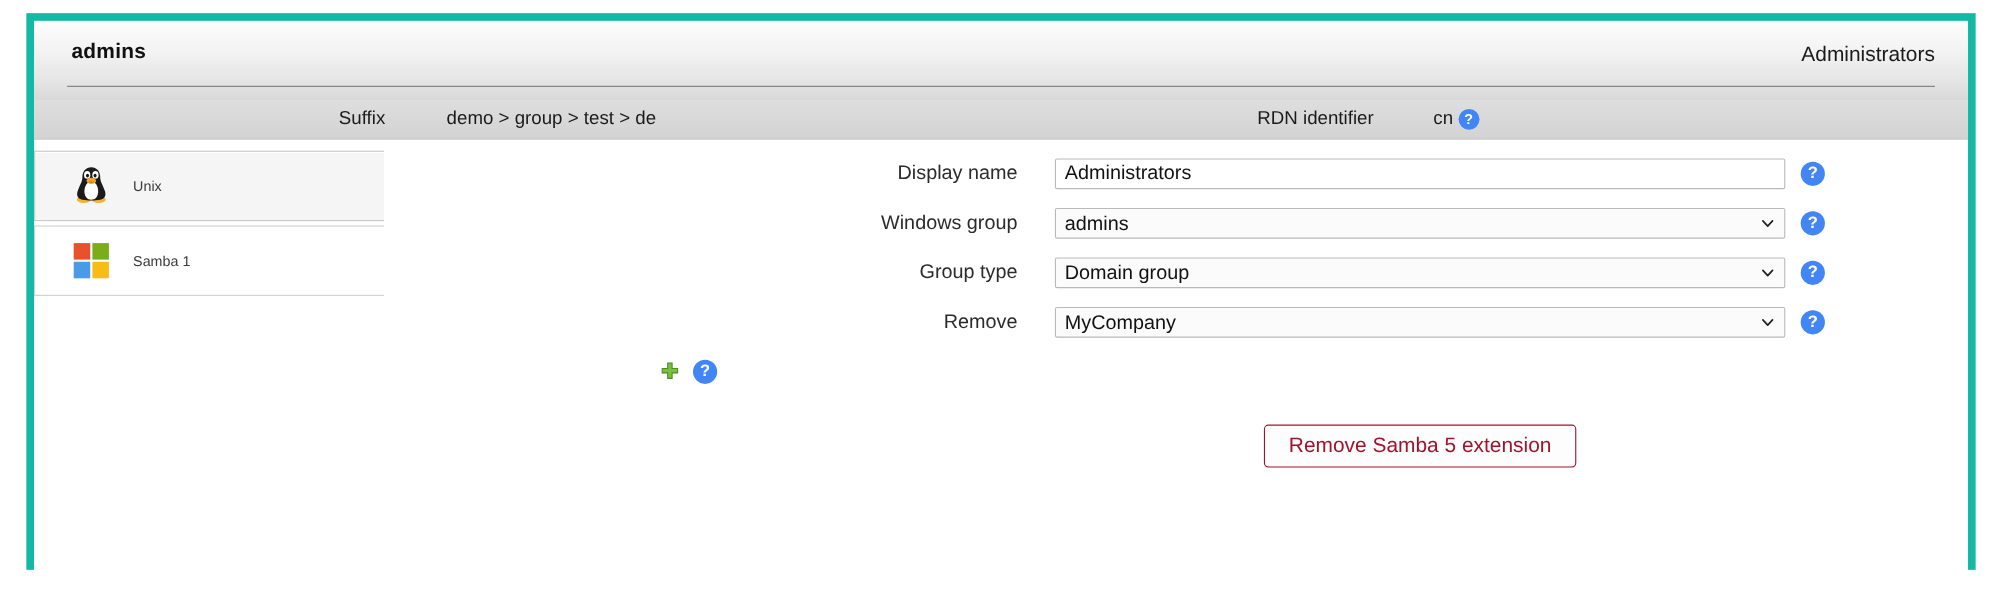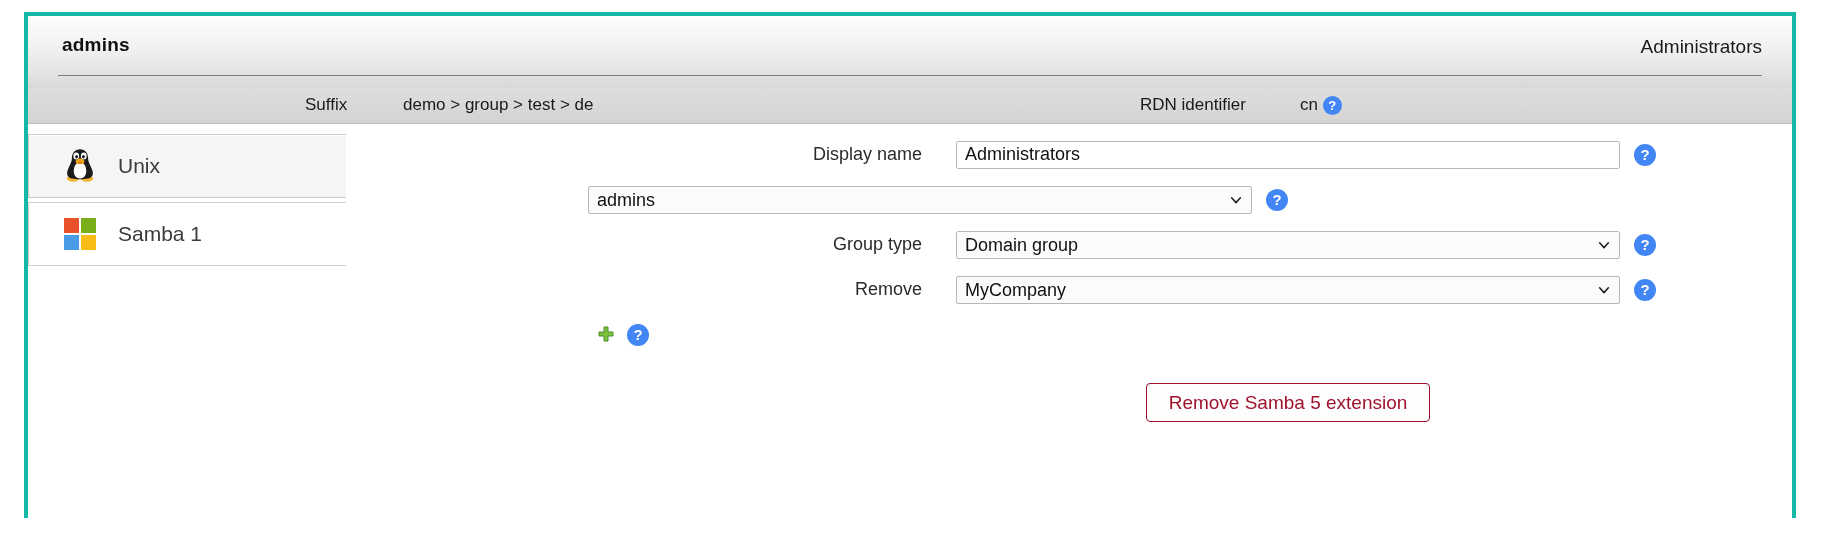--- a/index.html
+++ b/index.html
@@ -16,21 +16,21 @@
     background: #ffffff;
   }
 
   
   .panel {
     position: absolute;
     left: 24px;
     top: 12px;
     width: 1772px;
     height: 506px;
-    border: 4px solid #14b8a6;
+    border: 7px solid #14b8a6;
     box-sizing: border-box;
     background: #e5e5e5;
   }
 
   
   .panel-header {
     position: relative;
     height: 72px;
     background: linear-gradient(to bottom, #fdfdfd 0%, #f3f3f3 38%, #e4e4e4 78%, #d8d8d8 100%);
     box-sizing: border-box;
@@ -115,21 +115,21 @@
   }
   .side-tab .tab-icon {
     width: 40px;
     height: 40px;
     margin-left: 31px;
     margin-right: 18px;
     flex: 0 0 auto;
     display: block;
   }
   .side-tab .tab-label {
-    font-size: 21px;
+    font-size: 13px;
     color: #3b3b3b;
   }
 
   
   .ms-logo {
     width: 32px; height: 32px;
     display: grid;
     grid-template-columns: 1fr 1fr;
     grid-template-rows: 1fr 1fr;
     gap: 2px;
@@ -321,20 +321,21 @@
 
         <div class="form-row">
           <div class="form-label">Display name</div>
           <div class="field-wrap">
             <input class="text-input" type="text" value="Administrators" style="">
             <span class="help">?</span>
           </div>
         </div>
 
         <div class="form-row">
+          <div class="form-label">Windows group</div>
           <div class="field-wrap">
             <div class="select-box">
               <span>admins</span>
               <svg class="chev" viewBox="0 0 16 16">
                 <path d="M3 5.5 L8 11 L13 5.5" fill="none" stroke="#222" stroke-width="1.8" stroke-linecap="round" stroke-linejoin="round"></path>
               </svg>
             </div>
             <span class="help">?</span>
           </div>
         </div>

